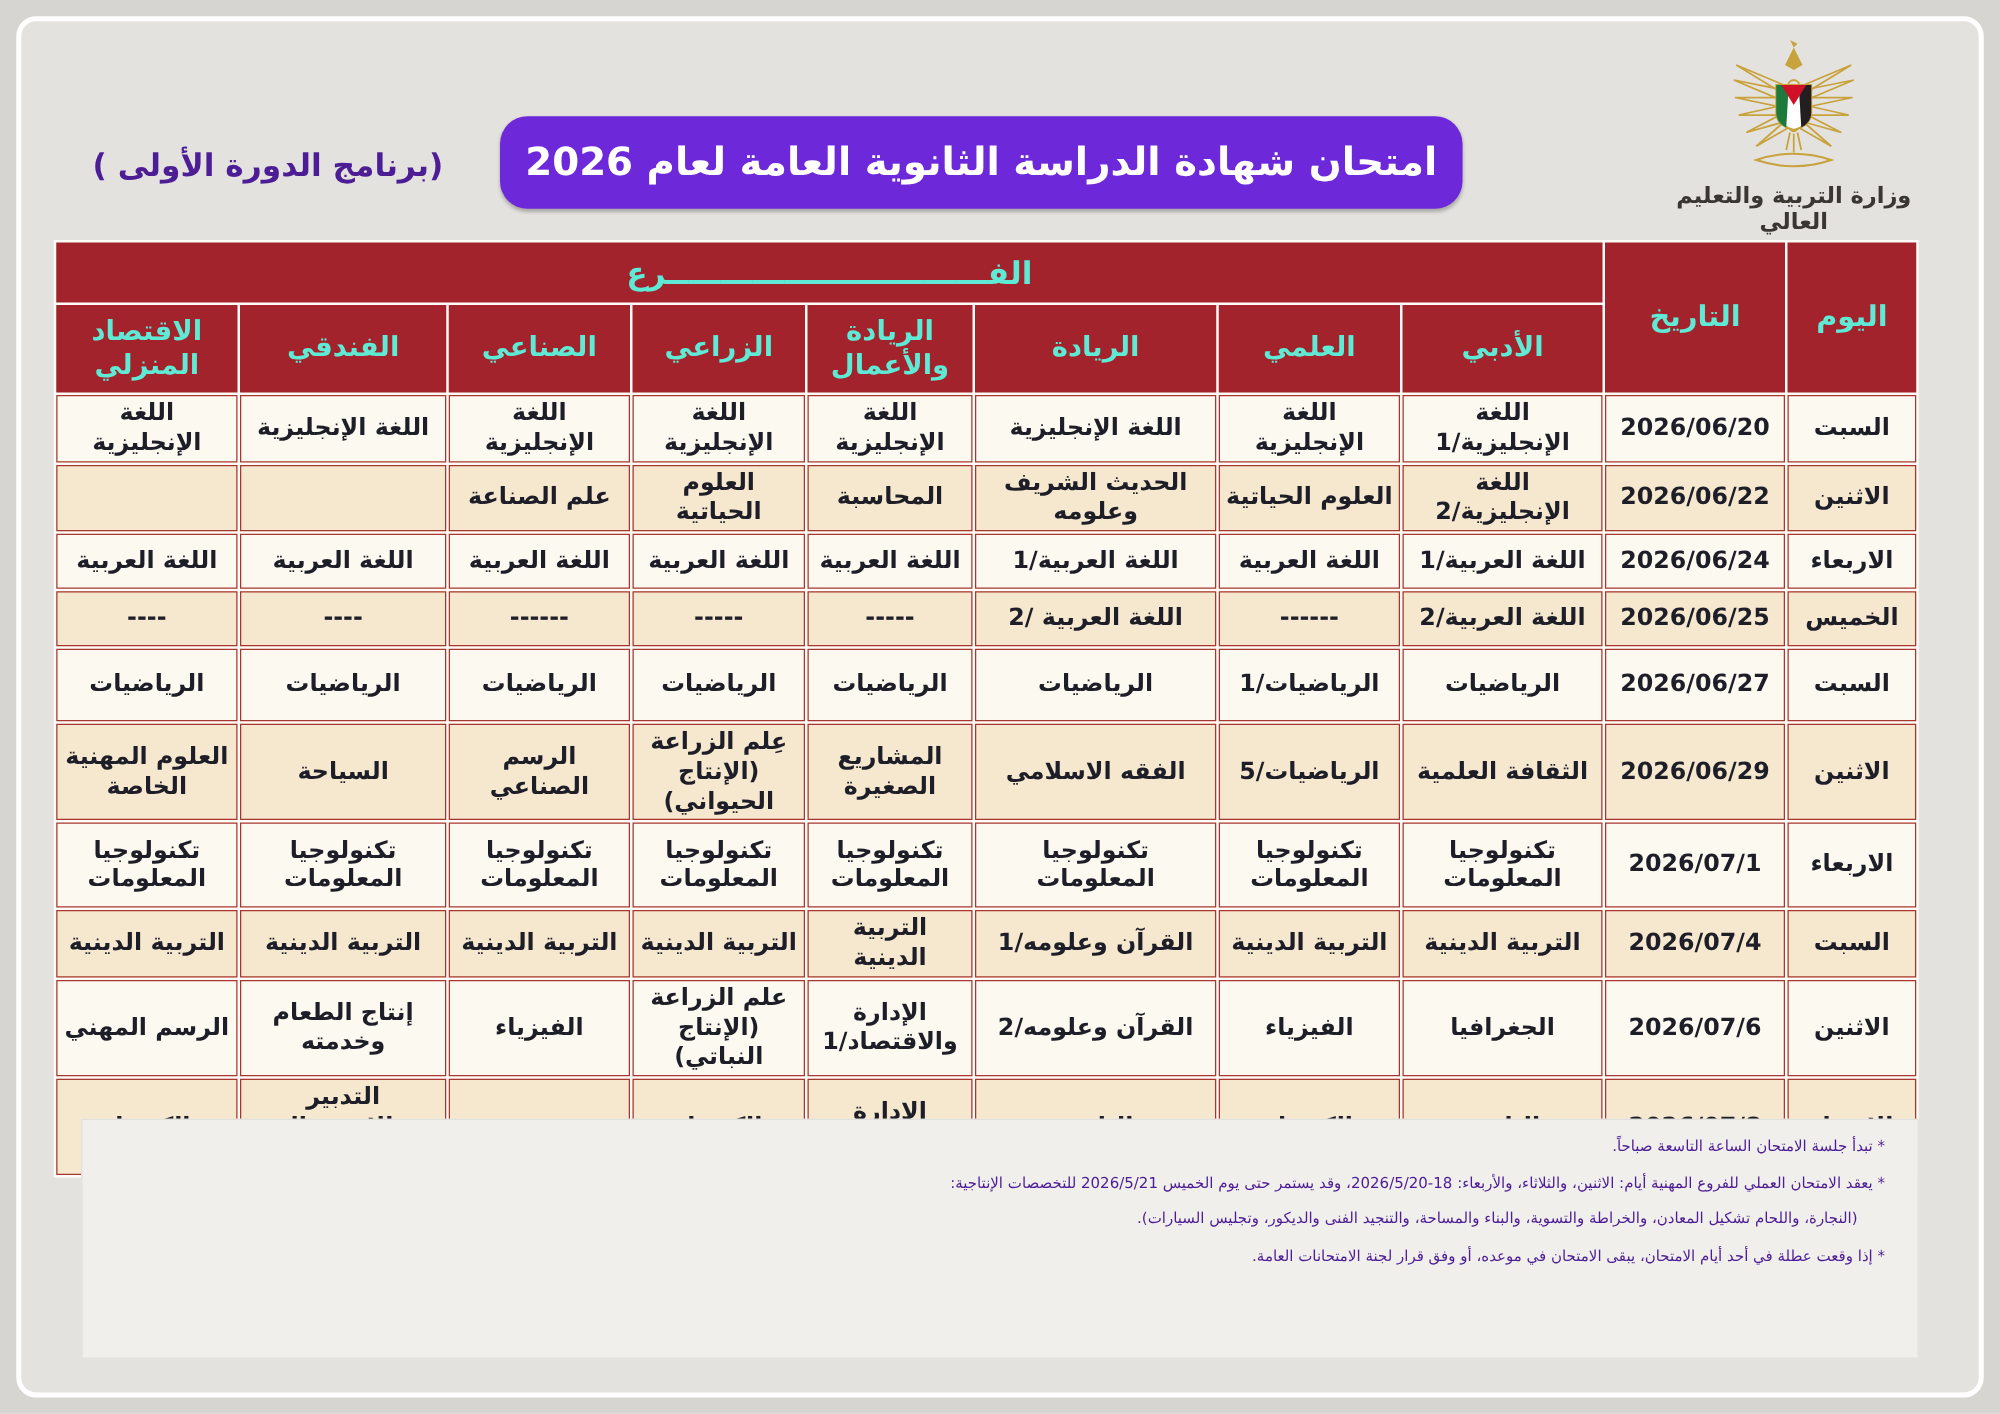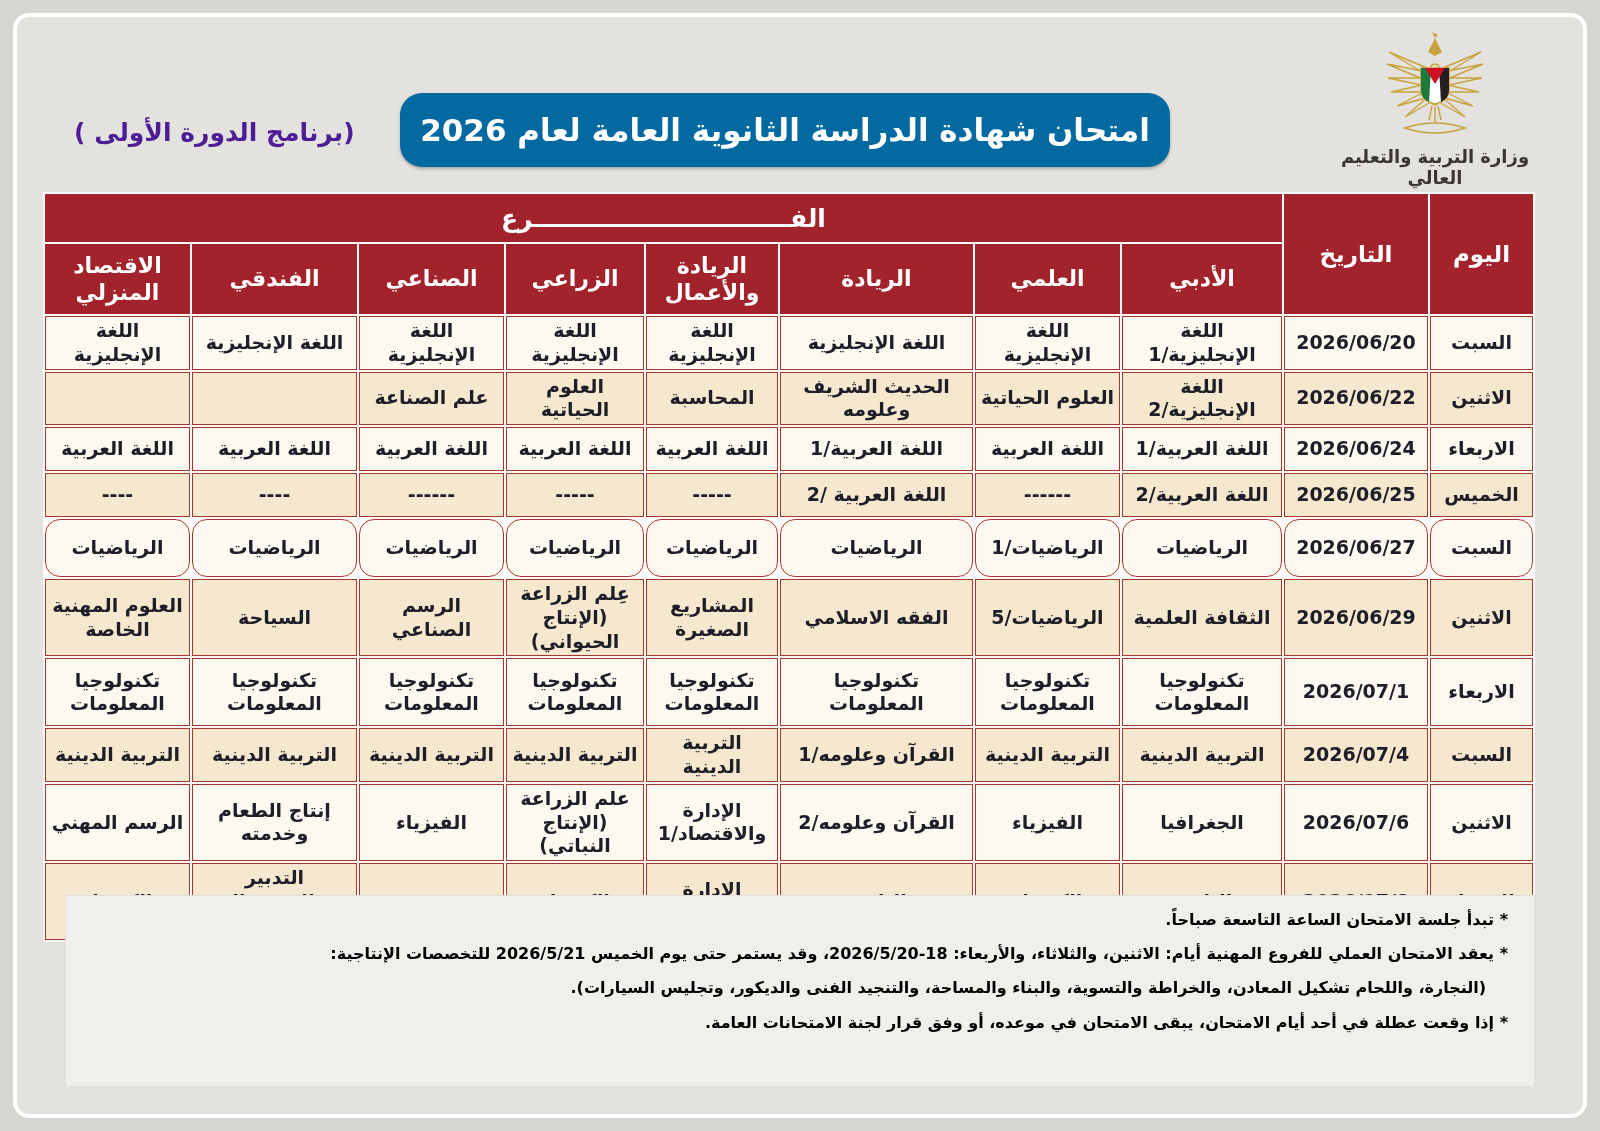--- a/index.html
+++ b/index.html
@@ -24,21 +24,21 @@
     left: 74px; top: 118px;
     font-size: 25px;
     font-weight: bold;
     color: #4c1d95;
     direction: rtl;
   }
   .title-bar {
     position: absolute;
     left: 400px; top: 93px;
     width: 770px; height: 74px;
-    background: #0369a1;
+    background: #6d28d9;
     border-radius: 22px;
     display: flex; align-items: center; justify-content: center;
     color: #ffffff;
     font-size: 31px;
     font-weight: bold;
     box-shadow: 0 2px 3px rgba(0,0,0,0.25);
   }
   .logo-block {
     position: absolute;
     top: 22px; right: 50px;
@@ -60,21 +60,21 @@
   }
   table.exam {
     width: 1470px;
     table-layout: fixed;
     border-collapse: separate;
     border-spacing: 2px;
     background: #fdfcf9;
   }
   table.exam thead th {
     background: #a2232b;
-    color: #ffffff;
+    color: #5eead4;
     font-weight: bold;
     text-align: center;
     vertical-align: middle;
     padding: 2px;
   }
   th.branch-span { height: 48px; font-size: 25px; }
   th.branch-name { height: 70px; font-size: 22px; line-height: 1.25; }
   th.corner      { font-size: 23px; }
   table.exam tbody td {
     border: 1px solid #a8362e;
@@ -86,41 +86,41 @@
     line-height: 1.25;
     padding: 2px 3px;
     overflow: hidden;
   }
   tbody tr.odd  td { background: #fcf9f1; }
   tbody tr.even td { background: #f5e8cf; }
   tbody tr:nth-child(1)  td { height: 48px; }
   tbody tr:nth-child(2)  td { height: 50px; }
   tbody tr:nth-child(3)  td { height: 44px; }
   tbody tr:nth-child(4)  td { height: 44px; }
-  tbody tr:nth-child(5)  td { height: 58px; border-radius: 15px; }
+  tbody tr:nth-child(5)  td { height: 58px; }
   tbody tr:nth-child(6)  td { height: 64px; }
   tbody tr:nth-child(7)  td { height: 68px; }
   tbody tr:nth-child(8)  td { height: 48px; }
   tbody tr:nth-child(9)  td { height: 68px; }
   tbody tr:nth-child(10) td { height: 58px; }
   
   .notes-box {
     position: absolute;
     left: 65px; top: 895px;
     width: 1470px; height: 192px;
     background: #f0efec;
     border: 1px solid #e2e0dd;
     padding: 14px 26px;
     direction: rtl;
     text-align: right;
   }
   .note {
-    font-size: 16px;
-    font-weight: bold;
-    color: #000000;
+    font-size: 12px;
+    font-weight: normal;
+    color: #4c1d95;
     margin-bottom: 13px;
     line-height: 1.3;
   }
   .note.indent { padding-right: 22px; margin-bottom: 15px; }
 </style>
 </head>
 <body>
 
 <div class="frame"></div>
 

